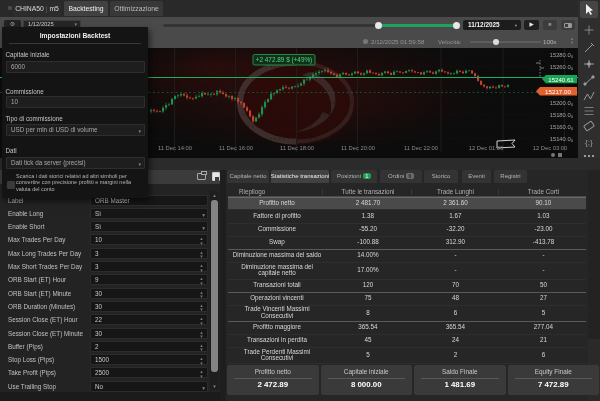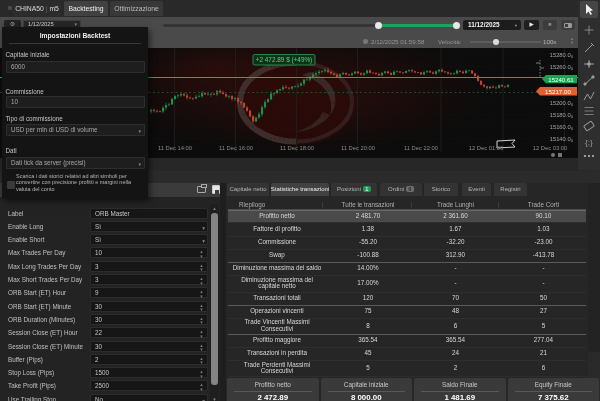--- a/index.html
+++ b/index.html
@@ -9,21 +9,21 @@
 #tabbar{left:0;top:0;width:600px;height:17.3px;background:#292929;}
 .tab{position:absolute;top:1px;height:15px;font-size:6.8px;color:#bbb;
   display:flex;align-items:center;justify-content:center;border-radius:2px 2px 0 0;}
 
 #toolbar{left:0;top:17.3px;width:600px;height:30.7px;background:#4a4a4a;}
 
 #chart{left:0;top:48px;width:578px;height:110px;background:#0c0c0c;overflow:hidden;}
 
 #rtools{left:578px;top:0;width:22px;height:170px;background:#2e2e2e;}
 
-#bottom{left:0;top:158px;width:600px;height:181px;background:#232323;margin-top:13px;}
+#bottom{left:0;top:158px;width:600px;height:181px;background:#232323;}
 
 #params{left:0;top:11.5px;width:226px;height:222.5px;background:#232323;overflow:hidden;}
 .prow{position:absolute;left:0;width:208px;height:14px;}
 .plab{position:absolute;left:8px;top:3px;font-size:6.3px;color:#c0c0c0;white-space:nowrap;}
 .pctl{position:absolute;left:90px;top:1px;width:118px;height:11px;background:#161616;
   border:1px solid #2c2c2c;border-radius:1px;color:#c8c8c8;font-size:6.3px;line-height:9px;padding-left:4px;}
 .spin{position:absolute;right:2px;top:1px;color:#777;font-size:5px;line-height:4.5px;text-align:center;width:7px;}
 .drop{position:absolute;right:2px;top:2px;color:#888;font-size:5.5px;}
 
 #stats{left:226px;top:11.5px;width:362px;height:231.5px;background:#262626;}
@@ -638,21 +638,21 @@
         <div class="sumval">8 000.00</div>
       </div>
 <div class="sumbox" style="left:414px;width:91.5px;">
         <div class="sumlab">Saldo Finale</div>
         <div class="sumline"></div>
         <div class="sumval">1 481.69</div>
       </div>
 <div class="sumbox" style="left:507.5px;width:91.5px;">
         <div class="sumlab">Equity Finale</div>
         <div class="sumline"></div>
-        <div class="sumval">7 375.62</div>
+        <div class="sumval">7 472.89</div>
       </div>
 </div>
 
 <div class="abs" id="popup">
   <div class="abs" style="left:0;top:0;width:100%;text-align:center;top:5px;font-size:6.7px;font-weight:bold;color:#ededed;">Impostazioni Backtest</div>
   <div class="abs" style="left:7px;right:7px;top:16px;border-top:1px solid #383838;"></div>
   <div class="flab" style="top:24px;">Capitale iniziale</div>
   <div class="finput" style="top:33.5px;">6000</div>
   <div class="flab" style="top:60.5px;">Commissione</div>
   <div class="finput" style="top:69px;">10</div>

